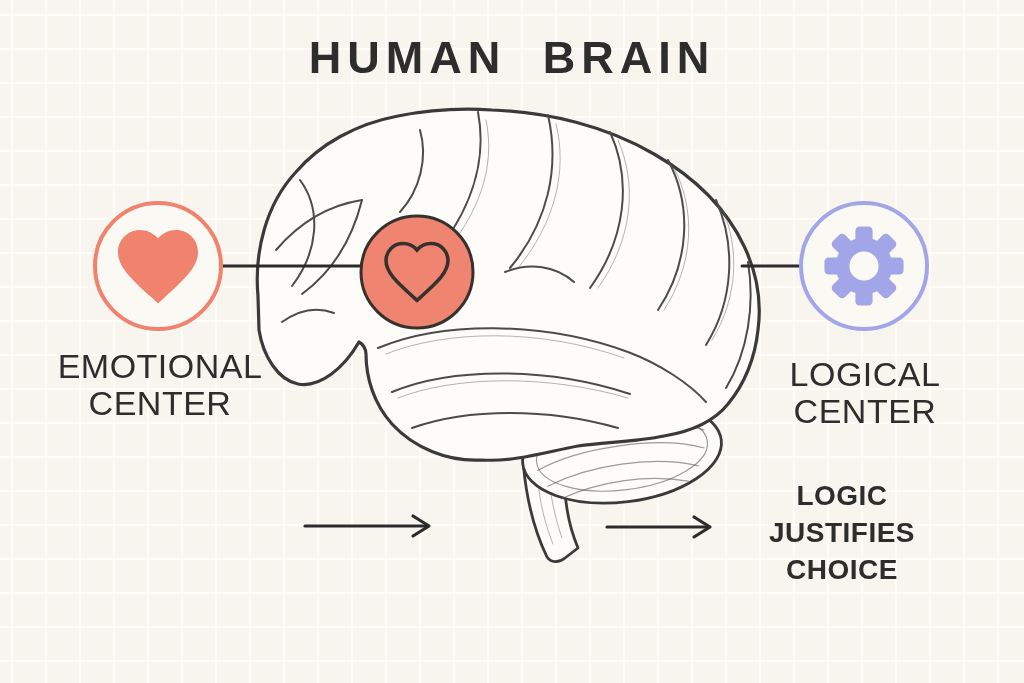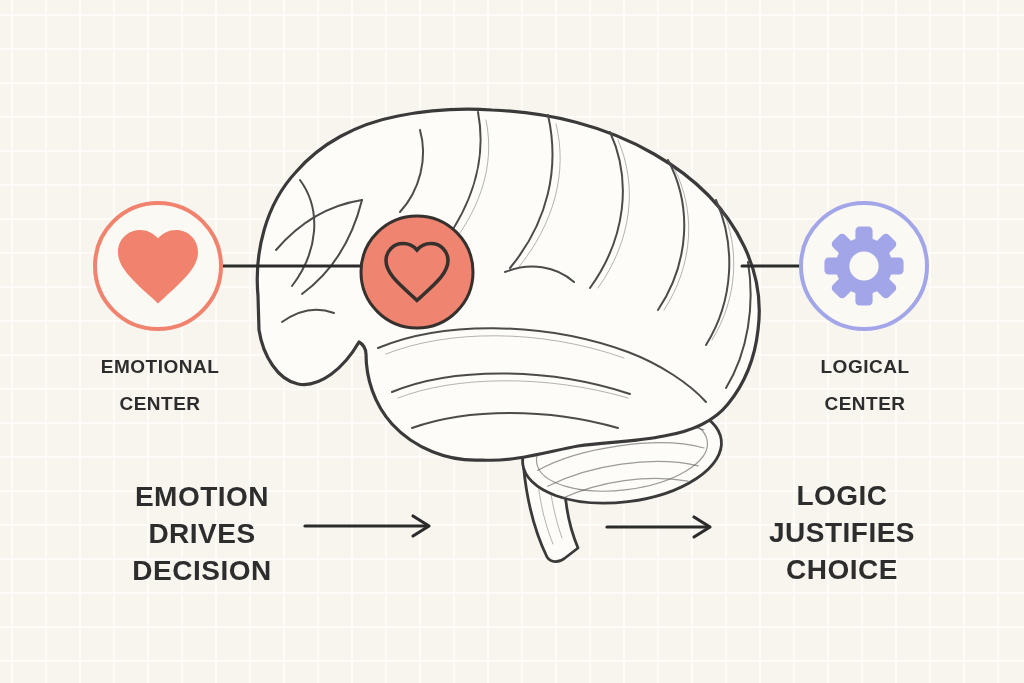--- a/index.html
+++ b/index.html
@@ -41,25 +41,25 @@
   .node-circle{
     position:absolute;width:130px;height:130px;border-radius:50%;
     background:var(--circle-bg);
     display:flex;align-items:center;justify-content:center;
   }
   .node-circle.emotional{left:93px;top:201px;border:4px solid var(--coral);}
   .node-circle.logical{left:799px;top:201px;border:4px solid var(--lavender);}
 
   .node-label{
     position:absolute;width:280px;text-align:center;
-    font-size:19px;font-weight:700;line-height:37px;
+    font-size:34px;font-weight:400;line-height:37px;
     color:var(--ink);letter-spacing:.5px;white-space:pre-line;
   }
   .node-label.emotional{left:20px;top:348px;}
-  .node-label.logical{left:725px;top:348px;}
+  .node-label.logical{left:725px;top:356px;}
 
   .flow-label{
     position:absolute;width:280px;text-align:center;
     font-size:28px;font-weight:700;line-height:37px;
     color:var(--ink);letter-spacing:.5px;white-space:pre-line;
   }
   .flow-label.left{left:62px;top:478px;}
   .flow-label.right{left:702px;top:477px;}
 
   
@@ -74,20 +74,21 @@
   .badge-heart{fill:none;stroke:#37312E;stroke-width:1.15;}
   .heart-fill{fill:var(--coral);}
   .gear-fill{fill:var(--lavender);}
   .gear-hole{fill:var(--circle-bg);}
 </style>
 </head>
 <body>
 
 <div class="canvas">
 
+  <h1 class="title">HUMAN BRAIN</h1>
 
   <svg class="overlay-svg" viewBox="0 0 1024 683">
 
     <g>
       <path class="stem-fill" d="M 524 420 C 519 462 528 518 547 557 C 551 563 559 563 565 558 L 578 548 C 563 512 560 468 572 428 Z"></path>
       <path class="fineline" d="M 538 438 C 534 472 540 512 553 544"></path>
       <path class="fineline" d="M 549 434 C 545 468 551 506 562 538"></path>
     </g>
 
     <g transform="rotate(-7 622 452)">
@@ -184,20 +185,17 @@
         <rect x="-10" y="-46" width="20" height="24" rx="5" transform="rotate(270)"></rect>
         <rect x="-10" y="-46" width="20" height="24" rx="5" transform="rotate(315)"></rect>
         <circle r="33"></circle>
       </g>
       <circle class="gear-hole" r="17"></circle>
     </svg>
   </div>
   <div class="node-label logical">LOGICAL
 CENTER</div>
 
-  <div class="flow-label left">EMOTION
-DRIVES
-DECISION</div>
   <div class="flow-label right">LOGIC
 JUSTIFIES
 CHOICE</div>
 
 </div>
 
 </body></html>

